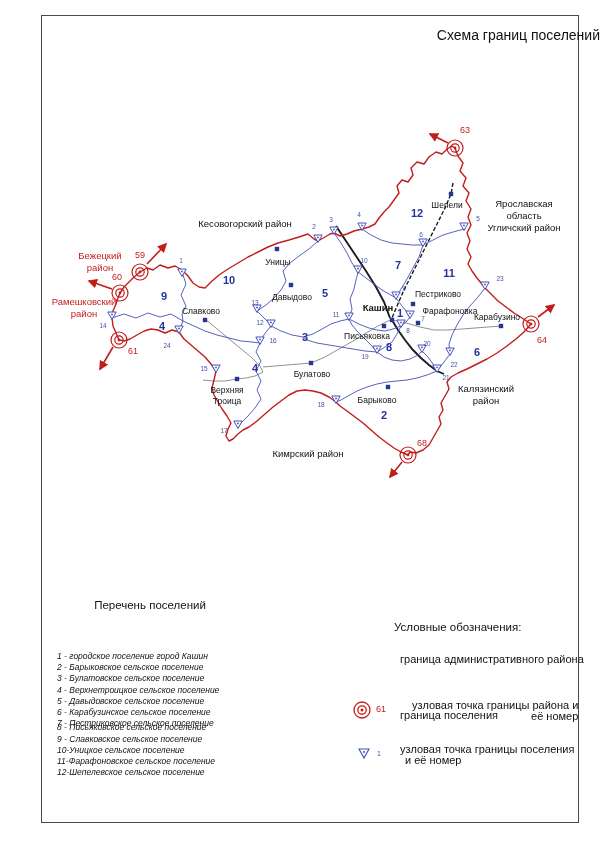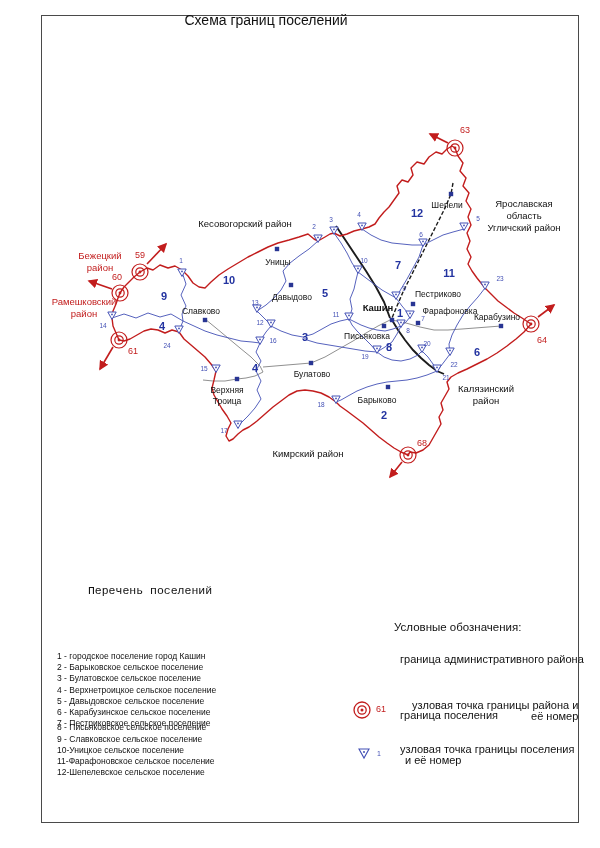--- a/index.html
+++ b/index.html
@@ -6,32 +6,32 @@
   html,body { background:#ffffff; }
   body {
     width:600px; height:848px; position:relative; overflow:hidden;
     font-family:"Liberation Sans", sans-serif; color:#111;
   }
   .frame {
     position:absolute; left:41px; top:15px; width:538px; height:808px;
     border:1px solid #4a4a4a;
   }
   .title {
-    position:absolute; left:0; top:10px; width:532px;
-    text-align:center; font-size:14px; line-height:20px; color:#111;
+    position:absolute; left:0; top:25px; width:600px;
+    text-align:right; font-size:14px; line-height:20px; color:#111;
   }
   #map { position:absolute; left:0; top:0; width:600px; height:848px; }
   #map text { font-family:"Liberation Sans", sans-serif; }
 
   .list-header {
-    position:absolute; left:70px; top:584px; width:160px;
-    text-align:center; font-size:11.5px;font-family:Liberation Mono, monospace;
+    position:absolute; left:70px; top:599px; width:160px;
+    text-align:center; font-size:11.5px;
   }
   .items {
-    position:absolute; left:57px; top:651px; font-size:8.5px;
+    position:absolute; left:57px; top:651px; font-size:8.5px;font-style:italic;
   }
   .items div { line-height:11.2px; white-space:nowrap; }
   .items div.overlap { margin-top:-7px; }
 
   .sym-header { position:absolute; left:394px; top:621px; font-size:11.5px; }
   .sym-line-red  { position:absolute; left:350px; top:658px; width:42px; height:2px; }
   .sym-line-blue { position:absolute; left:350px; top:677px; width:42px; height:2px; }
   .sym-label { position:absolute; font-size:11px; line-height:11px; color:#111; white-space:nowrap; }
   .lbl1 { left:400px; top:654px; }
   .lbl2 { left:400px; top:710px; }

